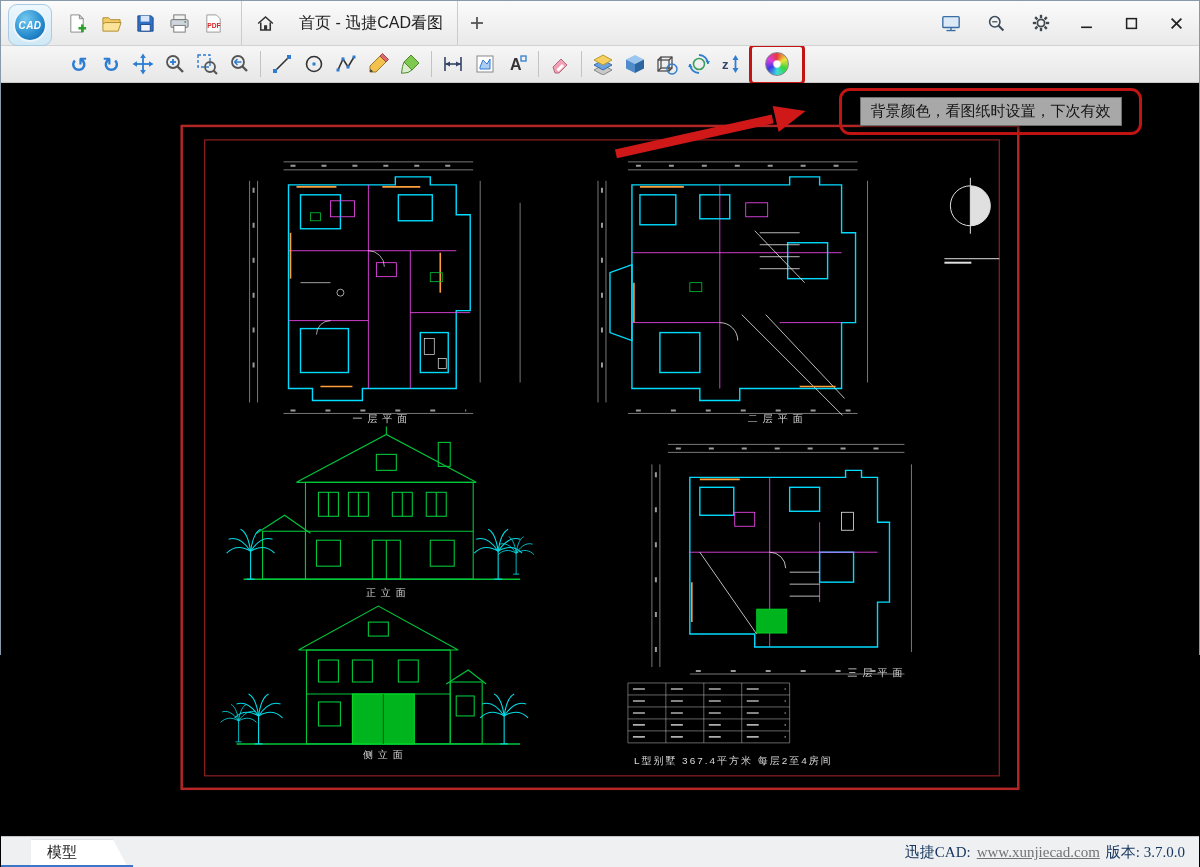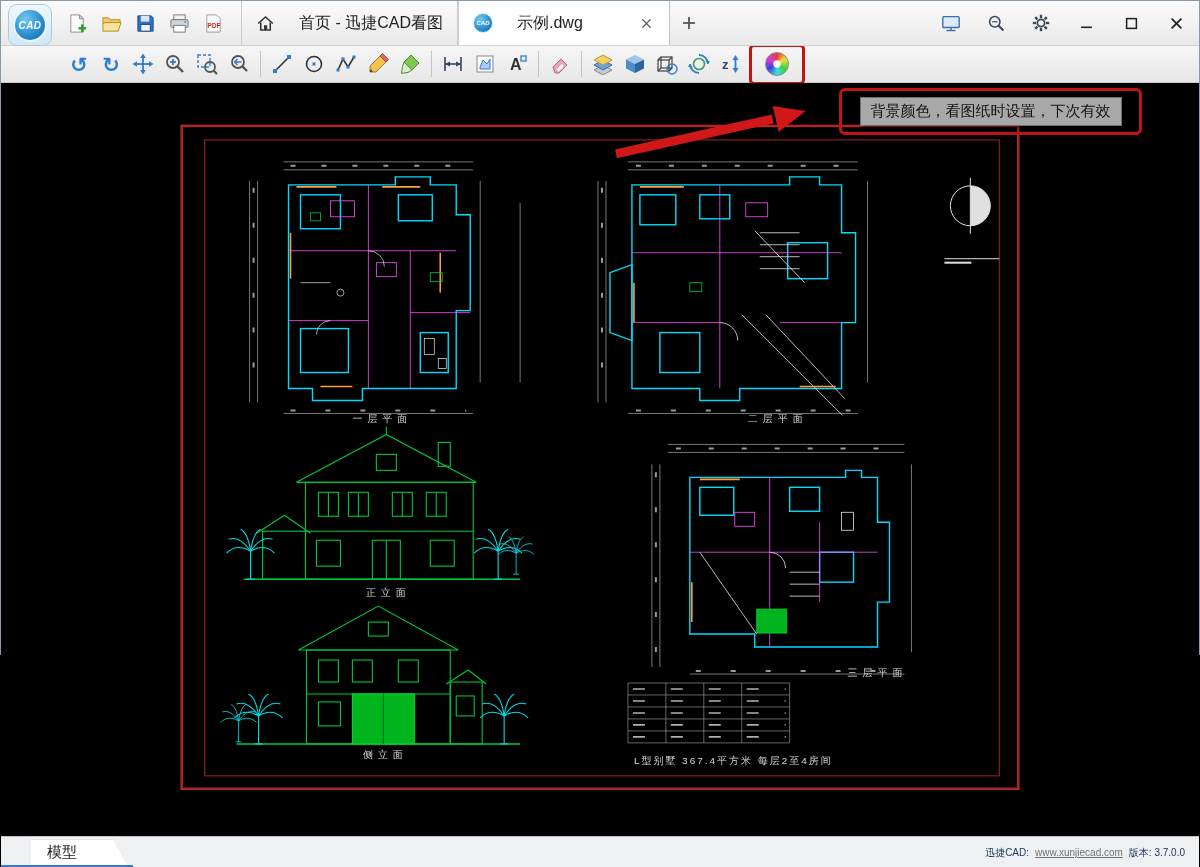--- a/index.html
+++ b/index.html
@@ -33,28 +33,28 @@
   .glyph { font-size:21px; font-weight:bold; color:#2e7dd2; line-height:1; }
   .sep { width:1px; height:26px; background:#c3c3c3; margin:0 5px; flex-shrink:0; }
   .hl-box { border:3px solid #c31414; border-radius:5px; padding:2px 9px; margin-left:2px; display:flex; align-items:center; }
   .colorwheel { width:24px; height:24px; border-radius:50%; border:1px solid #8a8a8a;
     background: radial-gradient(circle at 50% 50%, #ffffff 0 3px, rgba(255,255,255,0) 4.5px),
                 conic-gradient(#e43b3b,#eee23b,#3bd43b,#3bdede,#3b3be4,#de3bde,#e43b3b); }
 
   
   .canvas { position:relative; height:753px; background:#000; flex-shrink:0; overflow:hidden; }
   .canvas svg.drawing { position:absolute; inset:0; }
-  .tip-outline { position:absolute; left:838px; top:5px; width:303px; height:47px; border:3px solid #c31414; border-radius:6px; display:flex; align-items:center; justify-content:center; }
+  .tip-outline { position:absolute; left:838px; top:5px; width:303px; height:47px; border:3px solid #c31414; border-radius:11px; display:flex; align-items:center; justify-content:center; }
   .tooltip { background:#a8a8a8; border:1px solid #6f6f6f; color:#141414; font-size:15px; padding:4px 10px; white-space:nowrap; box-shadow:2px 3px 5px rgba(0,0,0,.55); }
 
   
   .statusbar { height:32px; background:#eef0f2; border-top:1px solid #c6c6c6; display:flex; align-items:center; position:relative; flex-shrink:0; }
   .model-tab { margin-left:30px; width:96px; height:26px; background:#ffffff; clip-path:polygon(0 0, calc(100% - 14px) 0, 100% 100%, 0 100%); display:flex; align-items:center; padding-left:16px; font-size:15px; color:#222; filter:drop-shadow(0 0 1px #999); }
   .model-underline { position:absolute; left:0; bottom:0; width:132px; height:3px; background:#3b76c8; }
-  .site-info { margin-left:auto; padding-right:14px; font-size:10px; color:#16355e; display:flex; gap:6px; align-items:center; }
+  .site-info { margin-left:auto; padding-right:14px; font-size:15px; color:#16355e; display:flex; gap:6px; align-items:center;font-family:Liberation Serif, serif; }
   .site-info .link { color:#737373; text-decoration:underline; }
 </style>
 </head>
 <body>
 
 <div class="window">
 
   <div class="titlebar">
     <div class="logo">
       <div class="logo-circle">CAD</div>
@@ -101,31 +101,20 @@
     </div>
 
     <div class="tabs">
       <div class="tab home">
         <svg viewBox="0 0 22 22" width="19" height="19">
             <path d="M2.5 11 L11 3.5 L19.5 11" fill="none" stroke="#333" stroke-width="1.8"></path>
             <path d="M5.5 9.8 V18.5 H16.5 V9.8" fill="none" stroke="#333" stroke-width="1.8"></path>
             <rect x="9.3" y="13" width="3.6" height="5.5" fill="#333"></rect>
           </svg>
         <span class="tab-label">首页 - 迅捷CAD看图</span>
-      </div>
-      <div class="tab active">
-        <span class="cadbadge">CAD</span>
-        <span class="tab-label">示例.dwg</span>
-        <span class="spacer"></span>
-        <span class="tab-close">
-          <svg viewBox="0 0 12 12" width="11" height="11">
-              <line x1="1.5" y1="1.5" x2="10.5" y2="10.5" stroke="#555" stroke-width="1.5"></line>
-              <line x1="10.5" y1="1.5" x2="1.5" y2="10.5" stroke="#555" stroke-width="1.5"></line>
-            </svg>
-        </span>
       </div>
       <div class="newtab">
         <svg viewBox="0 0 14 14" width="14" height="14">
             <line x1="7" y1="1" x2="7" y2="13" stroke="#555" stroke-width="1.8"></line>
             <line x1="1" y1="7" x2="13" y2="7" stroke="#555" stroke-width="1.8"></line>
           </svg>
       </div>
     </div>
 
     <div class="right-ctrls">

